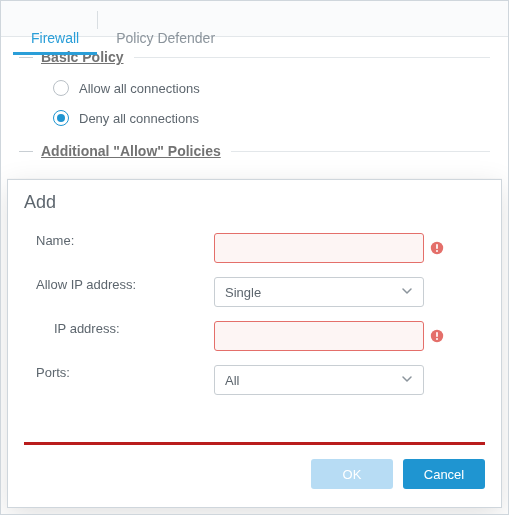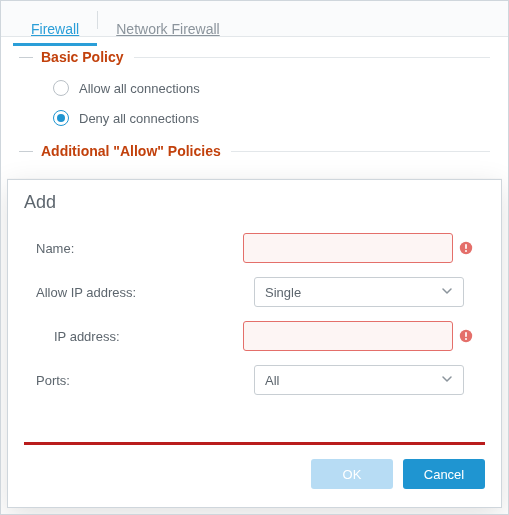--- a/index.html
+++ b/index.html
@@ -24,22 +24,21 @@
     border-bottom: 1px solid #e3e7ea;
     background: #fafbfc;
     padding: 0 12px;
   }
   .tab {
     padding: 10px 18px 8px;
     color: #8b949c;
     font-size: 14px;
     cursor: pointer;
     position: relative;
-    top: 10px;
-    text-decoration: underline;
+    top: 19px;
   }
   .tabs .divider {
     width: 1px;
     height: 18px;
     margin-top: 10px;
     background: #d9dee2;
   }
   .tab.active {
     color: #2a9ed8;
     border-bottom: 3px solid #2a9ed8;
@@ -61,22 +60,23 @@
     margin-right: 8px;
   }
   .section-trail {
     flex: 1;
     height: 1px;
     background: #e3e7ea;
     margin-left: 10px;
   }
   .section-title {
     font-size: 14px;
-    color: #c2410c;
+    color: #737373;
     font-weight: 600;
+    text-decoration: underline;
   }
 
   .radio-group {
     margin: 8px 0 10px 34px;
   }
   .radio-item {
     display: flex;
     align-items: center;
     height: 30px;
     cursor: pointer;
@@ -117,23 +117,21 @@
   .modal-title {
     padding: 12px 16px 16px;
     font-size: 18px;
     color: #5d666e;
   }
   .form {
     padding: 4px 28px 0 28px;
   }
   .form-row {
     display: flex;
-    align-items: center;
     margin-bottom: 14px;
-    gap: 40px;
   }
   .form-label {
     width: 178px;
     color: #5d666e;
     font-size: 13px;
   }
   .form-label.indent { padding-left: 18px; }
   .input-wrap {
     position: relative;
     flex: 1;
@@ -202,21 +200,21 @@
 <body>
 
 <div class="window">
 
   <div class="tabs">
     <div class="tab active">
       <span>Firewall</span>
     </div>
     <div class="divider"></div>
     <div class="tab">
-      <span>Network Firewall</span>
+      <span>Policy Defender</span>
     </div>
   </div>
 
   <div class="section">
     <div class="section-row">
       <div class="section-dash"></div>
       <div class="section-title">Basic Policy</div>
       <div class="section-trail"></div>
     </div>
     <div class="radio-group">

